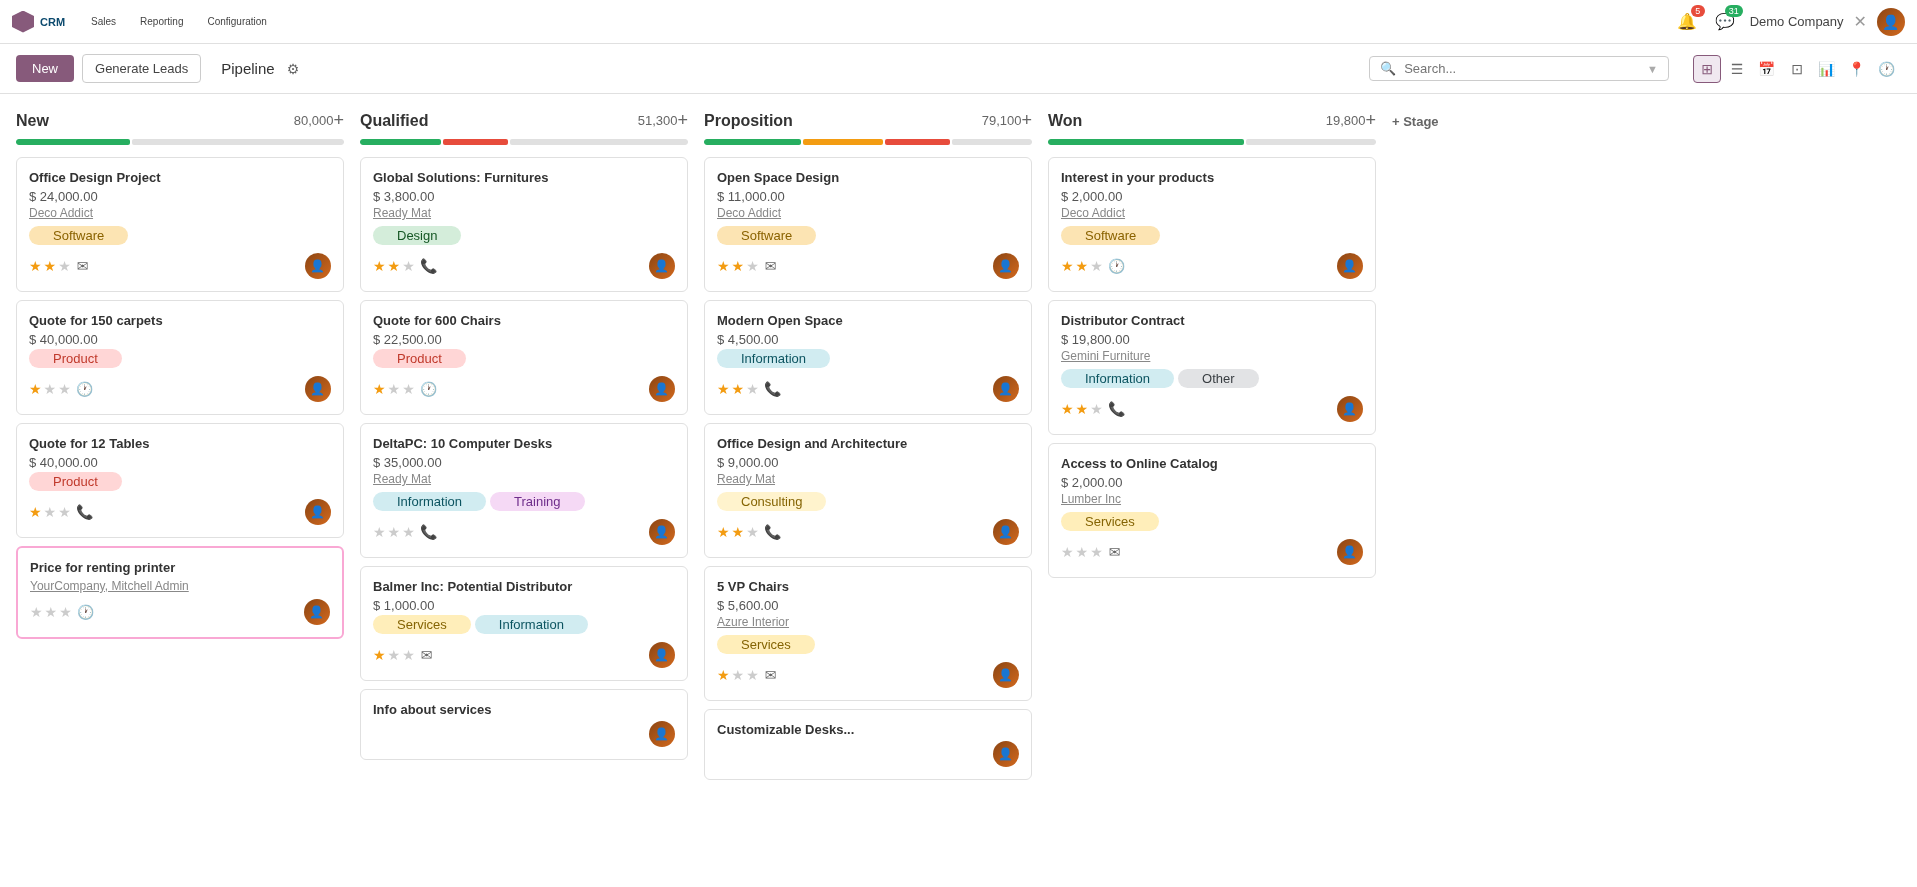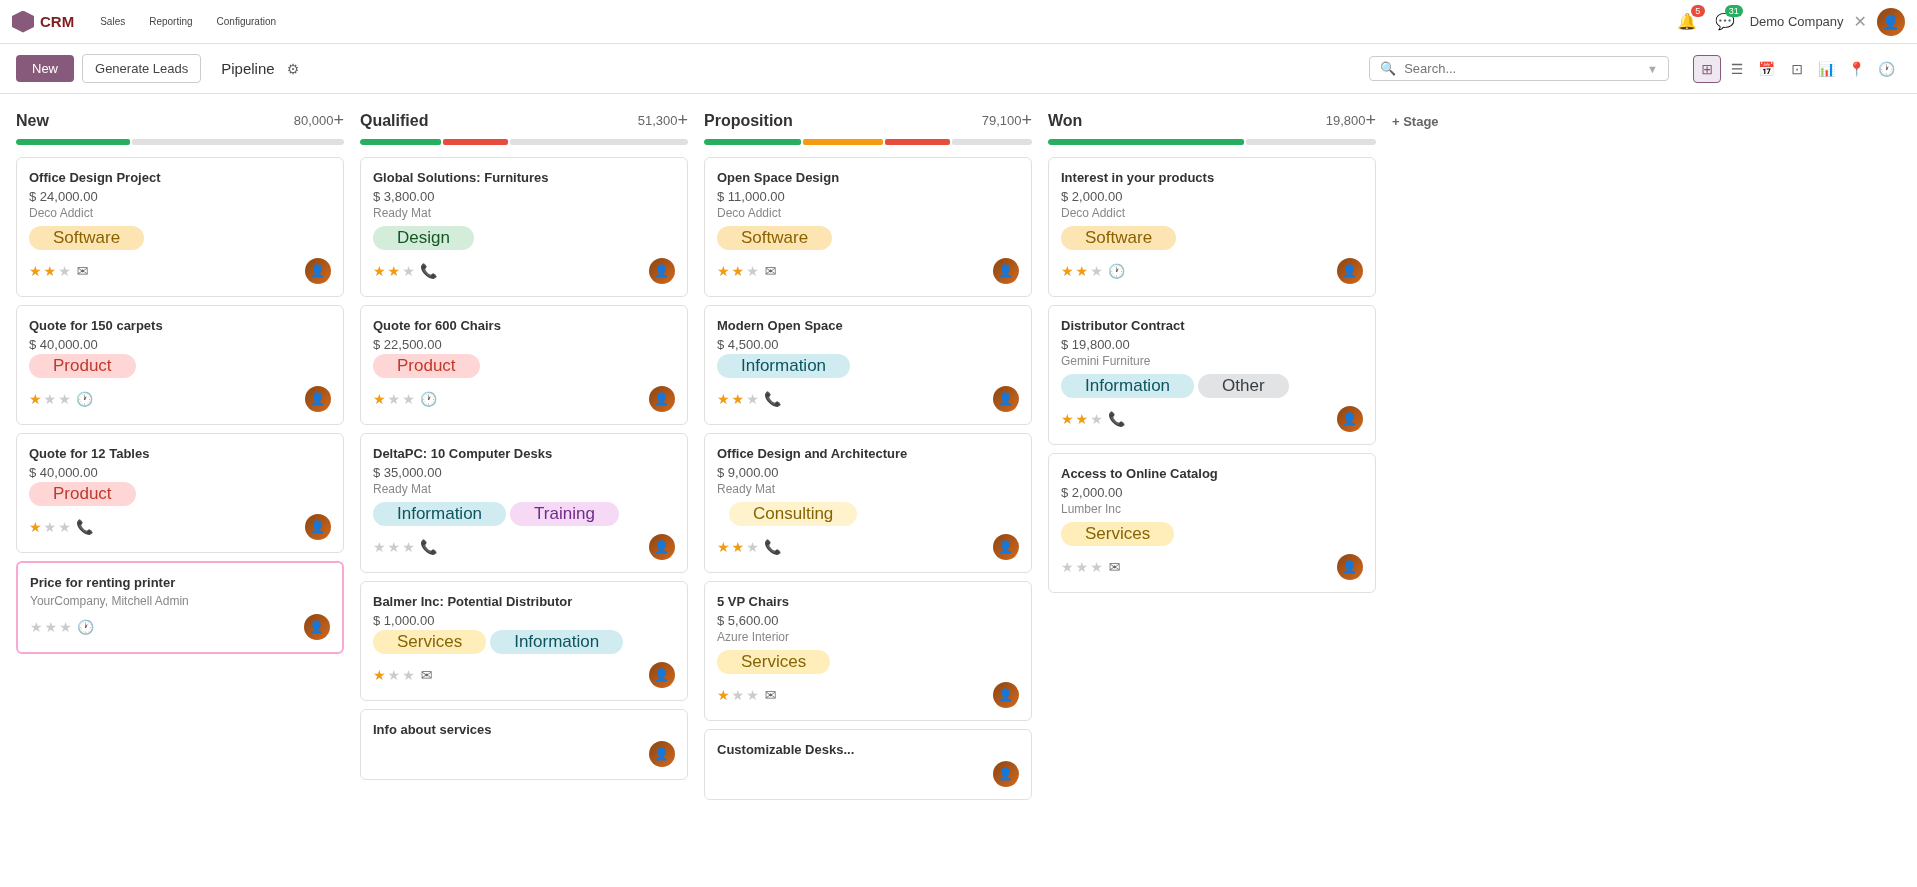--- a/index.html
+++ b/index.html
@@ -2,21 +2,21 @@
 <html><head>
   <meta charset="utf-8">
   <style>
     * { box-sizing: border-box; margin: 0; padding: 0; }
     body { font-family: -apple-system, BlinkMacSystemFont, 'Segoe UI', sans-serif; font-size: 13px; background: #fff; overflow-x: hidden; }
     
     
     .top-nav { display: flex; align-items: center; height: 44px; background: #fff; border-bottom: 1px solid #e0e0e0; padding: 0 12px; gap: 16px; }
     .nav-logo { display: flex; align-items: center; gap: 6px; }
     .nav-logo-icon { width: 22px; height: 22px; background: #875a7b; clip-path: polygon(50% 0%, 100% 25%, 100% 75%, 50% 100%, 0% 75%, 0% 25%); }
-    .nav-logo-text { font-weight: 600; font-size: 15px; color: #7f1d1d; }
+    .nav-logo-text { font-weight: 600; font-size: 11px; color: #0c4a6e; }
     .nav-menu { display: flex; gap: 4px; }
     .nav-item { padding: 4px 10px; border-radius: 4px; cursor: pointer; color: #444; font-size: 10px; }
     .nav-right { margin-left: auto; display: flex; align-items: center; gap: 10px; }
     .nav-icon-btn { position: relative; cursor: pointer; width: 28px; height: 28px; display: flex; align-items: center; justify-content: center; color: #666; font-size: 16px; }
     .badge { position: absolute; top: -3px; right: -3px; background: #e74c3c; color: #fff; font-size: 9px; border-radius: 10px; padding: 1px 4px; min-width: 14px; text-align: center; }
     .badge-green { background: #27ae60; margin-left: 20px; }
     .nav-company { font-size: 13px; color: #444; text-align: right; }
     .nav-close-btn { cursor: pointer; color: #999; font-size: 16px; }
     .avatar-img { width: 28px; height: 28px; border-radius: 50%; background: linear-gradient(135deg, #8B4513, #D2691E); display: flex; align-items: center; justify-content: center; font-size: 14px; }
 
@@ -42,29 +42,29 @@
     .column-add { color: #666; font-size: 18px; cursor: pointer; margin-left: auto; }
     .column-amount { font-size: 13px; color: #666; margin-left: 8px; text-align: right; }
     .progress-bar { display: flex; height: 6px; border-radius: 3px; overflow: hidden; margin-bottom: 12px; gap: 2px; }
     .progress-segment { height: 100%; border-radius: 2px; }
 
     
     .card { background: #fff; border: 1px solid #e0e0e0; border-radius: 6px; padding: 12px; margin-bottom: 8px; cursor: pointer; }
     .card.highlighted { border: 2px solid #f9a8d4; }
     .card-title { font-size: 13px; font-weight: 600; color: #333; margin-bottom: 4px; }
     .card-price { font-size: 13px; color: #555; margin-bottom: 2px; }
-    .card-company { font-size: 12px; color: #888; margin-bottom: 6px; }
+    .card-company { font-size: 12px; color: #888; margin-bottom: 6px; text-decoration: underline; }
     .card-tags { display: flex; gap: 4px; flex-wrap: wrap; margin-bottom: 8px; }
-    .tag { padding: 2px 24px; border-radius: 12px; font-size: 17px; font-weight: 500; text-align: center; }
+    .tag { padding: 2px 24px; border-radius: 12px; font-size: 13px; font-weight: 500; text-align: center; }
     .tag-software { background: #fce4b3; color: #8a6200; }
     .tag-product { background: #ffd6d6; color: #c0392b; }
     .tag-design { background: #d4edda; color: #155724; }
     .tag-information { background: #d1ecf1; color: #0c5460; }
     .tag-training { background: #f5d9f5; color: #6f2d8b; }
-    .tag-consulting { background: #fff3cd; color: #856404; margin-left: 12px; }
+    .tag-consulting { background: #fff3cd; color: #856404; }
     .tag-services { background: #ffeeba; color: #856404; }
     .tag-other { background: #e2e3e5; color: #383d41; }
     .card-footer { display: flex; align-items: center; gap: 6px; }
     .stars { display: flex; gap: 2px; }
     .star { font-size: 14px; }
     .star.filled { color: #f39c12; }
     .star.empty { color: #ccc; }
     .card-icon { font-size: 14px; color: #666; cursor: pointer; }
     .card-avatar { margin-left: auto; width: 26px; height: 26px; border-radius: 50%; background: linear-gradient(135deg, #8B4513, #D2691E); display: flex; align-items: center; justify-content: center; font-size: 12px; }
 

